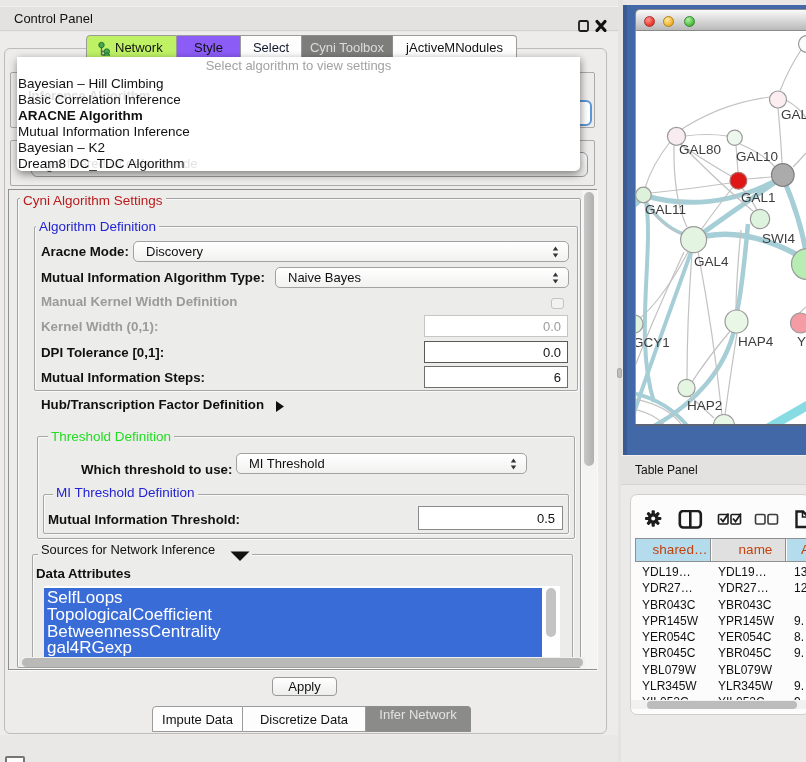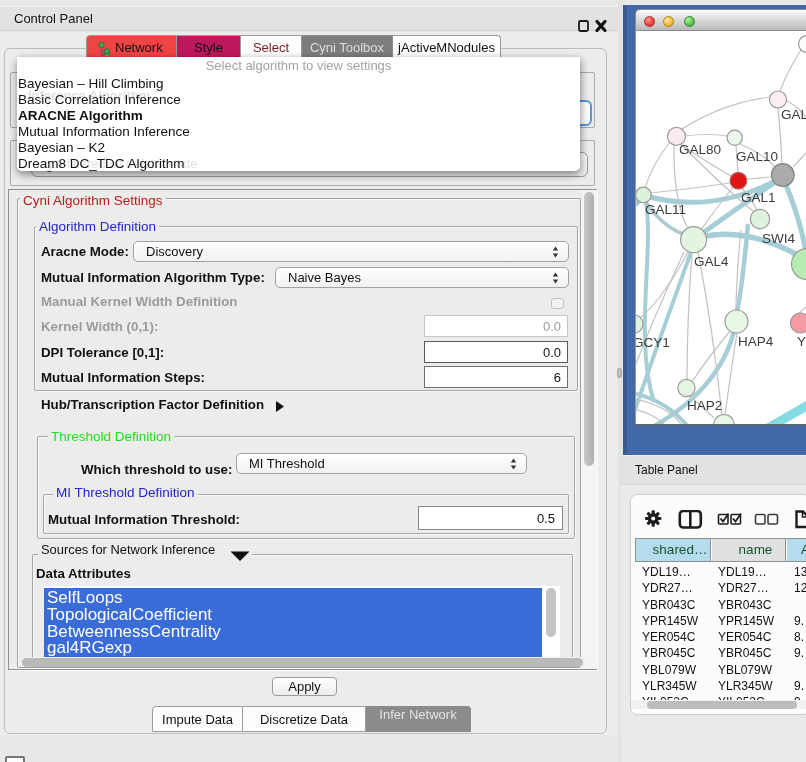--- a/index.html
+++ b/index.html
@@ -27,39 +27,39 @@
       <rect x="2" y="2" width="9" height="10" rx="1.5" fill="none" stroke="#1b1b1b" stroke-width="1.8"></rect>
       <path d="M20 2.5 L28 11.5 M28 2.5 L20 11.5" stroke="#111" stroke-width="3.2" stroke-linecap="round"></path>
     </svg>
   </div>
 
   <div class="abs" style="left:0; top:32px; width:618px; height:703px; background:#edecea;"></div>
 
   <div class="abs" style="left:4px; top:48px; width:603px; height:686px; border:1px solid #bdbcba; border-radius:6px; background:#edecea;"></div>
 
   <div class="abs" style="left:86px; top:35px; height:23px;">
-    <div class="abs" style="left:0; top:0; width:91px; height:23px; background:#ef4444; border:1px solid #9a9a9a; border-radius:4px 0 0 0;">
+    <div class="abs" style="left:0; top:0; width:91px; height:23px; background:#bef264; border:1px solid #9a9a9a; border-radius:4px 0 0 0;">
       <svg class="abs" style="left:11px; top:3px;" width="15" height="17" viewBox="0 0 15 17">
         <path d="M3.5 8 V16 M3.5 12.5 H8.5 M3.5 16 H8.5" stroke="#5a6470" stroke-width="1.4" fill="none"></path>
         <circle cx="3.5" cy="6" r="2.7" fill="#4aa553" stroke="#217a2e" stroke-width="1"></circle>
         <circle cx="8.8" cy="12.5" r="2.7" fill="#4aa553" stroke="#217a2e" stroke-width="1"></circle>
         <circle cx="8.8" cy="16.6" r="2.7" fill="#4aa553" stroke="#217a2e" stroke-width="1"></circle>
       </svg>
       <div class="abs" style="left:28px; top:4px; font-size:13px; color:#111;">Network</div>
     </div>
-    <div class="abs" style="left:91px; top:0; width:64px; height:23px; background:#be185d; border:1px solid #9a9a9a; border-left:none; text-align:center;">
+    <div class="abs" style="left:91px; top:0; width:64px; height:23px; background:#8b5cf6; border:1px solid #9a9a9a; border-left:none; text-align:center;">
       <div style="margin-top:4px; font-size:13px; color:#111;">Style</div>
     </div>
     <div class="abs" style="left:155px; top:0; width:61px; height:23px; background:#fdfdfd; border:1px solid #9a9a9a; border-left:none; text-align:center;">
-      <div style="margin-top:4px; font-size:13px; color:#7f1d1d;">Select</div>
+      <div style="margin-top:4px; font-size:13px; color:#0f172a;">Select</div>
     </div>
     <div class="abs" style="left:216px; top:0; width:91px; height:23px; background:#7d7d7c; border:1px solid #8d8d8d; border-left:none; text-align:center;">
       <div style="margin-top:4px; font-size:13px; color:#dcdcdc;">Cyni Toolbox</div>
     </div>
-    <div class="abs" style="left:307px; top:0; width:108px; height:23px; background:#fdfdfd; border:1px solid #9a9a9a; border-left:none; border-radius:0 4px 0 0; text-align:center;">
+    <div class="abs" style="left:307px; top:0; width:124px; height:23px; background:#fdfdfd; border:1px solid #9a9a9a; border-left:none; border-radius:0 4px 0 0; text-align:center;">
       <div style="margin-top:4px; font-size:13px; color:#111;">jActiveMNodules</div>
     </div>
   </div>
 
   <div class="abs" style="left:10px; top:72px; width:585px; height:56px; border:1px solid #aaa; border-radius:2px;"></div>
   <div class="abs" style="left:30px; top:100px; width:562px; height:26px; border:2px solid #5b97d6; border-radius:6px; background:#fff;"></div>
   <div class="abs" style="left:10px; top:140px; width:585px; height:46px; border:1px solid #aaa; border-radius:2px;"></div>
   <div class="abs" style="left:31px; top:152px; width:557px; height:25px; border:1px solid #9a9a9a; border-radius:6px; background:linear-gradient(#fdfdfd,#e9e9e8); overflow:hidden;">
       <div style="position:absolute; left:14px; top:4px; font-size:13px; color:#333;">gal-filtered.sif default node</div>
     </div>
@@ -302,21 +302,21 @@
 
   <g stroke="#3a3a3a" fill="none" stroke-width="1.6">
     <rect x="110.5" y="4.5" width="9.5" height="9.5" rx="1.5"></rect>
     <rect x="123" y="4.5" width="9.5" height="9.5" rx="1.5"></rect>
   </g>
 
   <path d="M151.5 1.5 H158 L163 6.5 V17 H151.5 Z" fill="none" stroke="#1d1d1d" stroke-width="2.4"></path>
   <path d="M157.5 1.5 V7 H163" fill="none" stroke="#1d1d1d" stroke-width="1.6"></path>
 </svg>
 
-<div class="abs" style="left:635px; top:538px; width:171px; height:24px; border:1px solid #8f8f8f; border-right:none; font-size:13.5px; color:#14532d;">
+<div class="abs" style="left:635px; top:538px; width:171px; height:24px; border:1px solid #8f8f8f; border-right:none; font-size:13.5px; color:#c2410c;">
   <div class="abs" style="left:0; top:0; width:75px; height:22px; background:#b5dcec; border-right:1px solid #8f8f8f; text-align:center; padding-top:3px; text-indent:14px;">shared…</div>
   <div class="abs" style="left:76px; top:0; width:74px; height:22px; background:#e0e0e0; border-right:1px solid #8f8f8f; text-align:center; padding-top:3px; text-indent:14px;">name</div>
   <div class="abs" style="left:151px; top:0; width:20px; height:22px; background:#b5dcec; padding-top:3px; padding-left:14px;">A</div>
 </div>
 <div class="abs" style="left:636px; top:562px; width:170px; height:138px; overflow:hidden; font-size:12px; color:#111;">
   <div class="abs" style="left:6px; top:2px; line-height:16.3px;">YDL19…<br>YDR27…<br>YBR043C<br>YPR145W<br>YER054C<br>YBR045C<br>YBL079W<br>YLR345W<br>YIL052C</div>
   <div class="abs" style="left:82px; top:2px; line-height:16.3px;">YDL19…<br>YDR27…<br>YBR043C<br>YPR145W<br>YER054C<br>YBR045C<br>YBL079W<br>YLR345W<br>YIL052C</div>
   <div class="abs" style="left:158px; top:2px; line-height:16.3px;">13<br>12<br><br>9.<br>8.<br>9.<br><br>9.<br>9.</div>
 </div>
 

